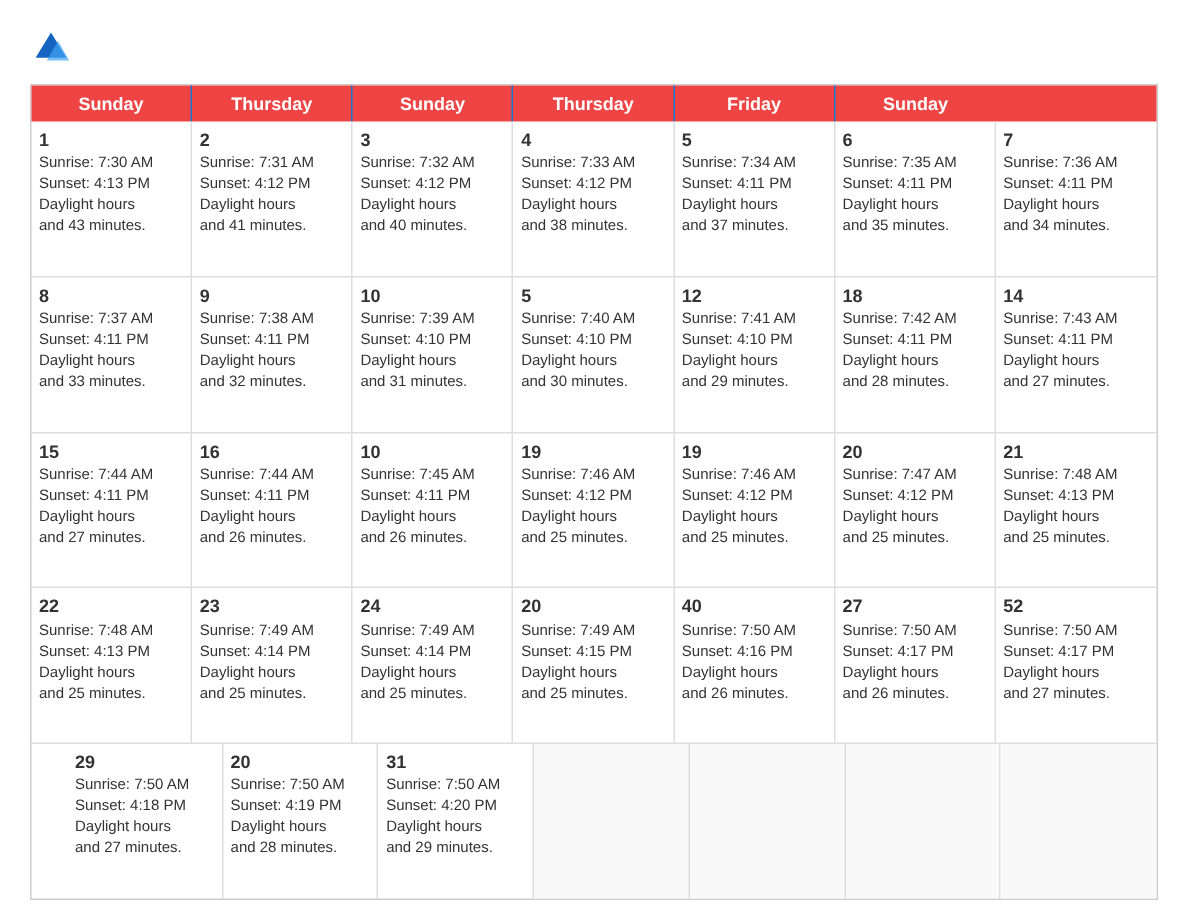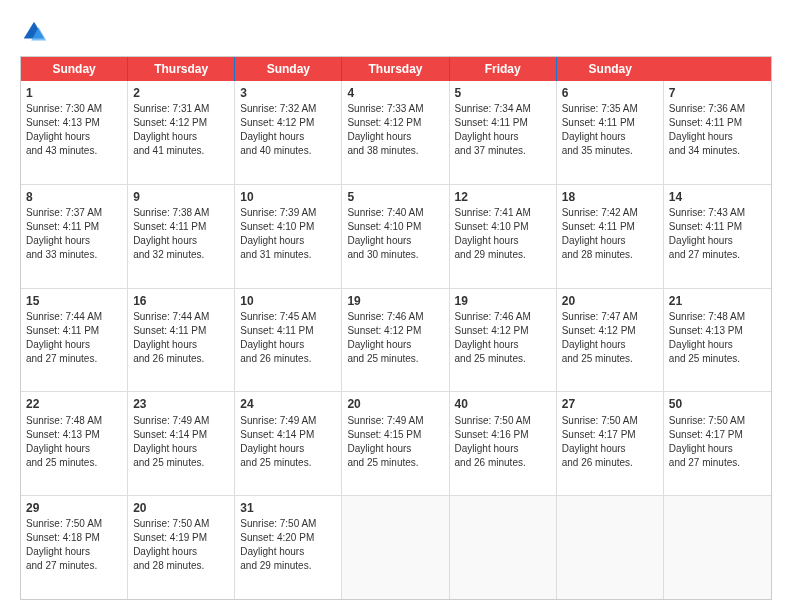--- a/index.html
+++ b/index.html
@@ -84,21 +84,21 @@
       flex: 1;
       display: flex;
       flex-direction: column;
     }
     .cal-row {
       display: grid;
       grid-template-columns: repeat(7, 1fr);
       flex: 1;
       border-bottom: 1px solid #ddd;
     }
-    .cal-row:last-child { border-bottom: none; }
+    .cal-row:last-child { border-bottom: none; margin-left: 24px; }
     .cal-cell {
       border-right: 1px solid #ddd;
       padding: 4px 5px;
       font-size: 9.5px;
       line-height: 1.35;
       color: #333;
       min-height: 0;
     }
     .cal-cell:last-child { border-right: none; }
     .cal-cell.empty { background: #f9f9f9; }
@@ -199,21 +199,21 @@
           <div class="cal-cell"><span class="day-num">23</span>
 <span class="cell-text">Sunrise: 7:49 AM<br>Sunset: 4:14 PM<br>Daylight hours<br>and 25 minutes.</span></div>
           <div class="cal-cell"><span class="day-num">24</span>
 <span class="cell-text">Sunrise: 7:49 AM<br>Sunset: 4:14 PM<br>Daylight hours<br>and 25 minutes.</span></div>
           <div class="cal-cell"><span class="day-num">20</span>
 <span class="cell-text">Sunrise: 7:49 AM<br>Sunset: 4:15 PM<br>Daylight hours<br>and 25 minutes.</span></div>
           <div class="cal-cell"><span class="day-num">40</span>
 <span class="cell-text">Sunrise: 7:50 AM<br>Sunset: 4:16 PM<br>Daylight hours<br>and 26 minutes.</span></div>
           <div class="cal-cell"><span class="day-num">27</span>
 <span class="cell-text">Sunrise: 7:50 AM<br>Sunset: 4:17 PM<br>Daylight hours<br>and 26 minutes.</span></div>
-          <div class="cal-cell"><span class="day-num">50</span>
+          <div class="cal-cell"><span class="day-num">52</span>
 <span class="cell-text">Sunrise: 7:50 AM<br>Sunset: 4:17 PM<br>Daylight hours<br>and 27 minutes.</span></div>
         </div>
         <div class="cal-row">
           <div class="cal-cell"><span class="day-num">29</span>
 <span class="cell-text">Sunrise: 7:50 AM<br>Sunset: 4:18 PM<br>Daylight hours<br>and 27 minutes.</span></div>
           <div class="cal-cell"><span class="day-num">20</span>
 <span class="cell-text">Sunrise: 7:50 AM<br>Sunset: 4:19 PM<br>Daylight hours<br>and 28 minutes.</span></div>
           <div class="cal-cell"><span class="day-num">31</span>
 <span class="cell-text">Sunrise: 7:50 AM<br>Sunset: 4:20 PM<br>Daylight hours<br>and 29 minutes.</span></div>
           <div class="cal-cell empty"></div>

